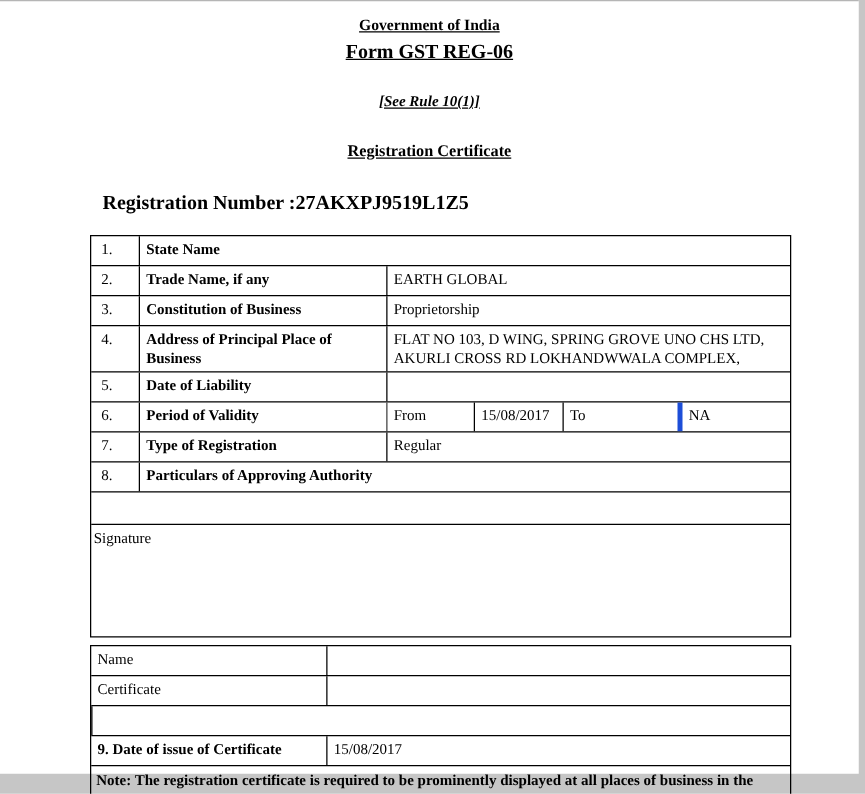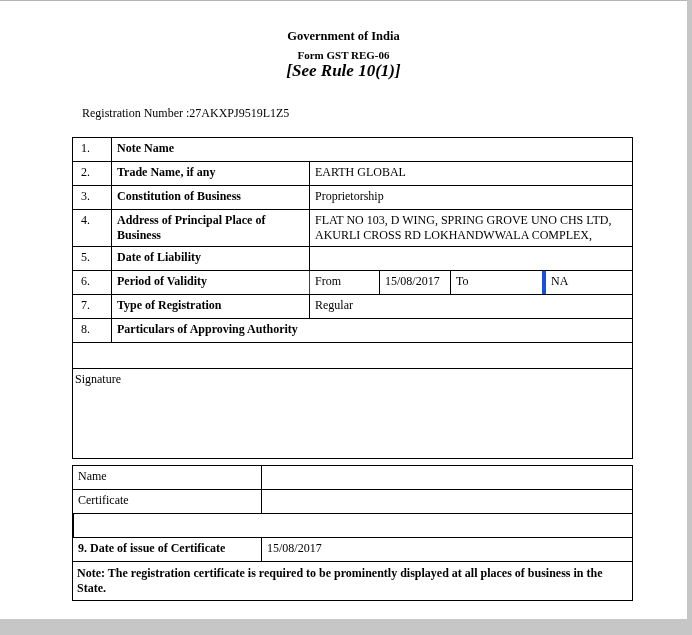--- a/index.html
+++ b/index.html
@@ -10,26 +10,26 @@
     color:#000;
     overflow:hidden;
   }
   .page {
     width:687px;
     height:619px;
     background:#ffffff;
     border-top:1px solid #b5b5b5;
   }
   
-  .header { text-align:center; padding-top:28px; }
+  .header { text-align:center; padding-top:12px;text-decoration:underline; }
   .h-line1 { font-weight:bold; font-size:12.5px; }
-  .h-line2 { font-weight:bold; font-size:11px; margin-top:5px; }
-  .h-line3 { font-weight:bold; font-style:italic; font-size:17px; margin-top:0; }
+  .h-line2 { font-weight:bold; font-size:16px; margin-top:5px; }
+  .h-line3 { font-weight:bold; font-style:italic; font-size:12px; margin-top:23px; }
   .cert-title { font-weight:bold; font-size:13px; margin-top:24px; text-align:center; }
-  .regnum { font-weight:normal; font-size:12px; margin:25px 0 0 82px; }
+  .regnum { font-weight:bold; font-size:16px; margin:25px 0 0 82px; }
 
   
   .gst-table {
     margin:16px 0 0 72px;
     width:561px;
     border:1px solid #000;
     font-size:12px;
   }
   .row { display:flex; border-top:1px solid #000; }
   .row:first-child { border-top:none; }
@@ -62,29 +62,30 @@
 </style>
 </head>
 <body>
 
 <div class="page">
 
   <div class="header">
     <div class="h-line1">Government of India</div>
     <div class="h-line2">Form GST REG-06</div>
     <div class="h-line3">[See Rule 10(1)]</div>
+    <div class="cert-title">Registration Certificate</div>
   </div>
 
   <div class="regnum"><span>Registration Number :</span><span>27AKXPJ9519L1Z5</span></div>
 
   <div class="gst-table">
 
     <div class="row">
       <div class="cell c-num">1.</div>
-      <div class="cell c-label">Note Name</div>
+      <div class="cell c-label">State Name</div>
     </div>
 
     <div class="row">
       <div class="cell c-num">2.</div>
       <div class="cell c-label">Trade Name, if any</div>
       <div class="cell c-value">EARTH GLOBAL</div>
     </div>
 
     <div class="row">
       <div class="cell c-num">3.</div>

